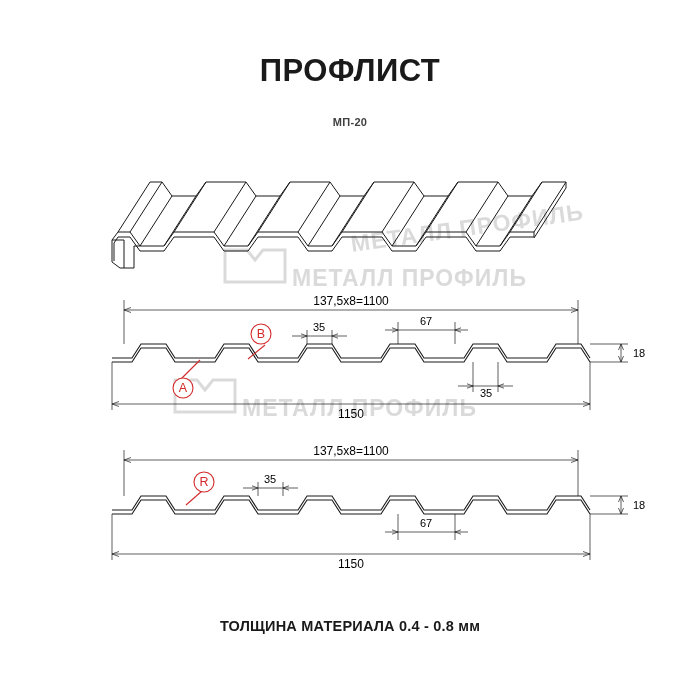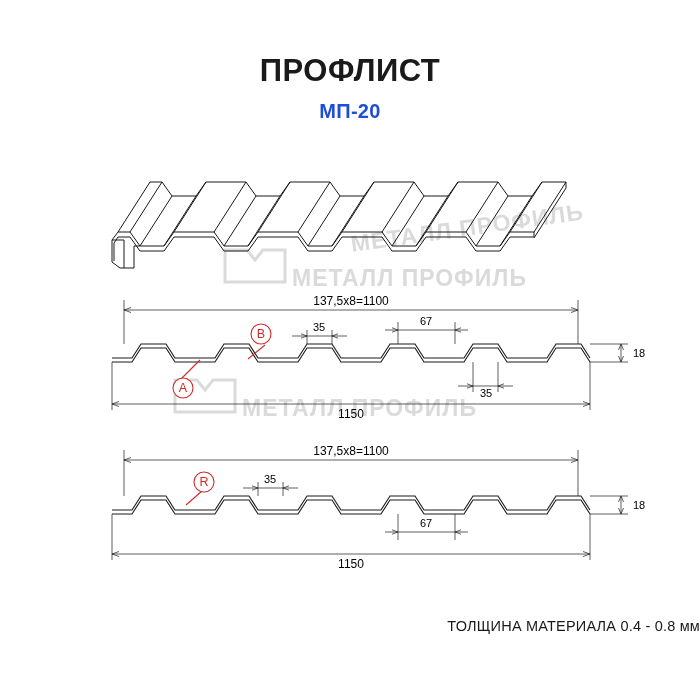--- a/index.html
+++ b/index.html
@@ -29,35 +29,35 @@
     text-align: center;
   }
   .main-title {
     font-size: 31px;
     font-weight: bold;
     letter-spacing: 0.5px;
     color: #1a1a1a;
     line-height: 1.05;
   }
   .sub-title {
-    margin-top: 12px;
-    font-size: 20px;
+    margin-top: 28px;
+    font-size: 11px;
     font-weight: bold;
-    color: #1d4ed8;
+    color: #404040;
     letter-spacing: 0.3px;
   }
   
   .footer-note {
     position: absolute;
     left: 0;
     right: 0;
     top: 618px;
-    text-align: right;
+    text-align: center;
     font-size: 14.5px;
-    font-weight: normal;
+    font-weight: bold;
     color: #1a1a1a;
     letter-spacing: 0.2px;
   }
   
   svg.layer {
     position: absolute;
     left: 0;
     top: 0;
     width: 700px;
     height: 700px;

